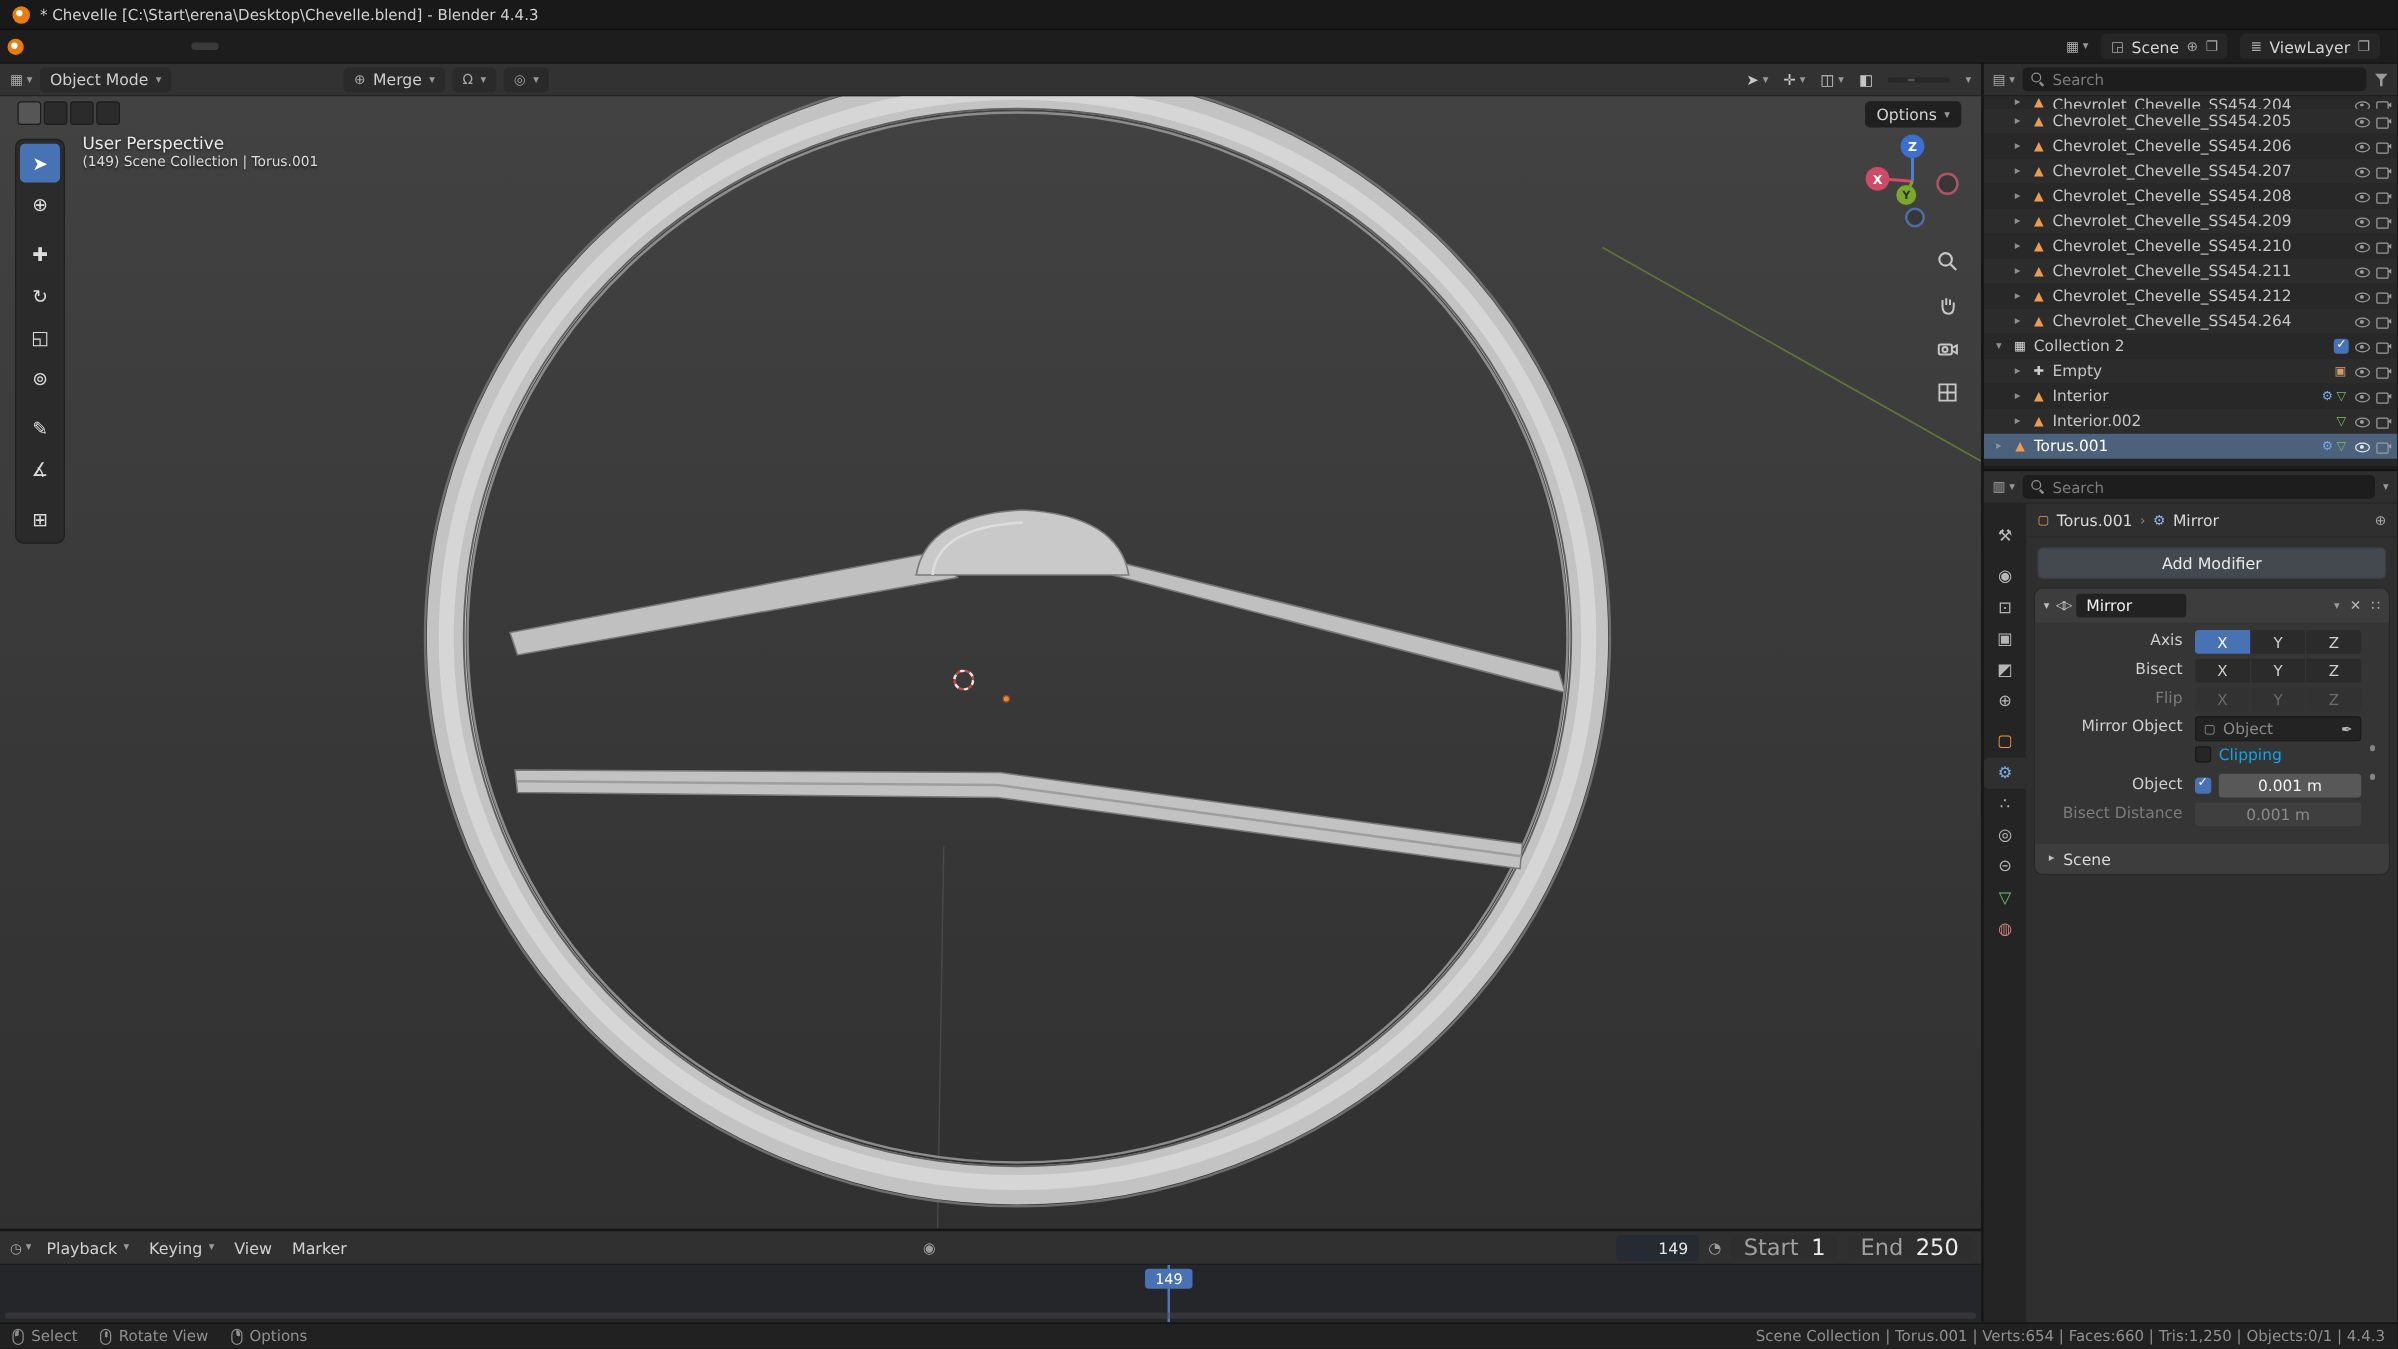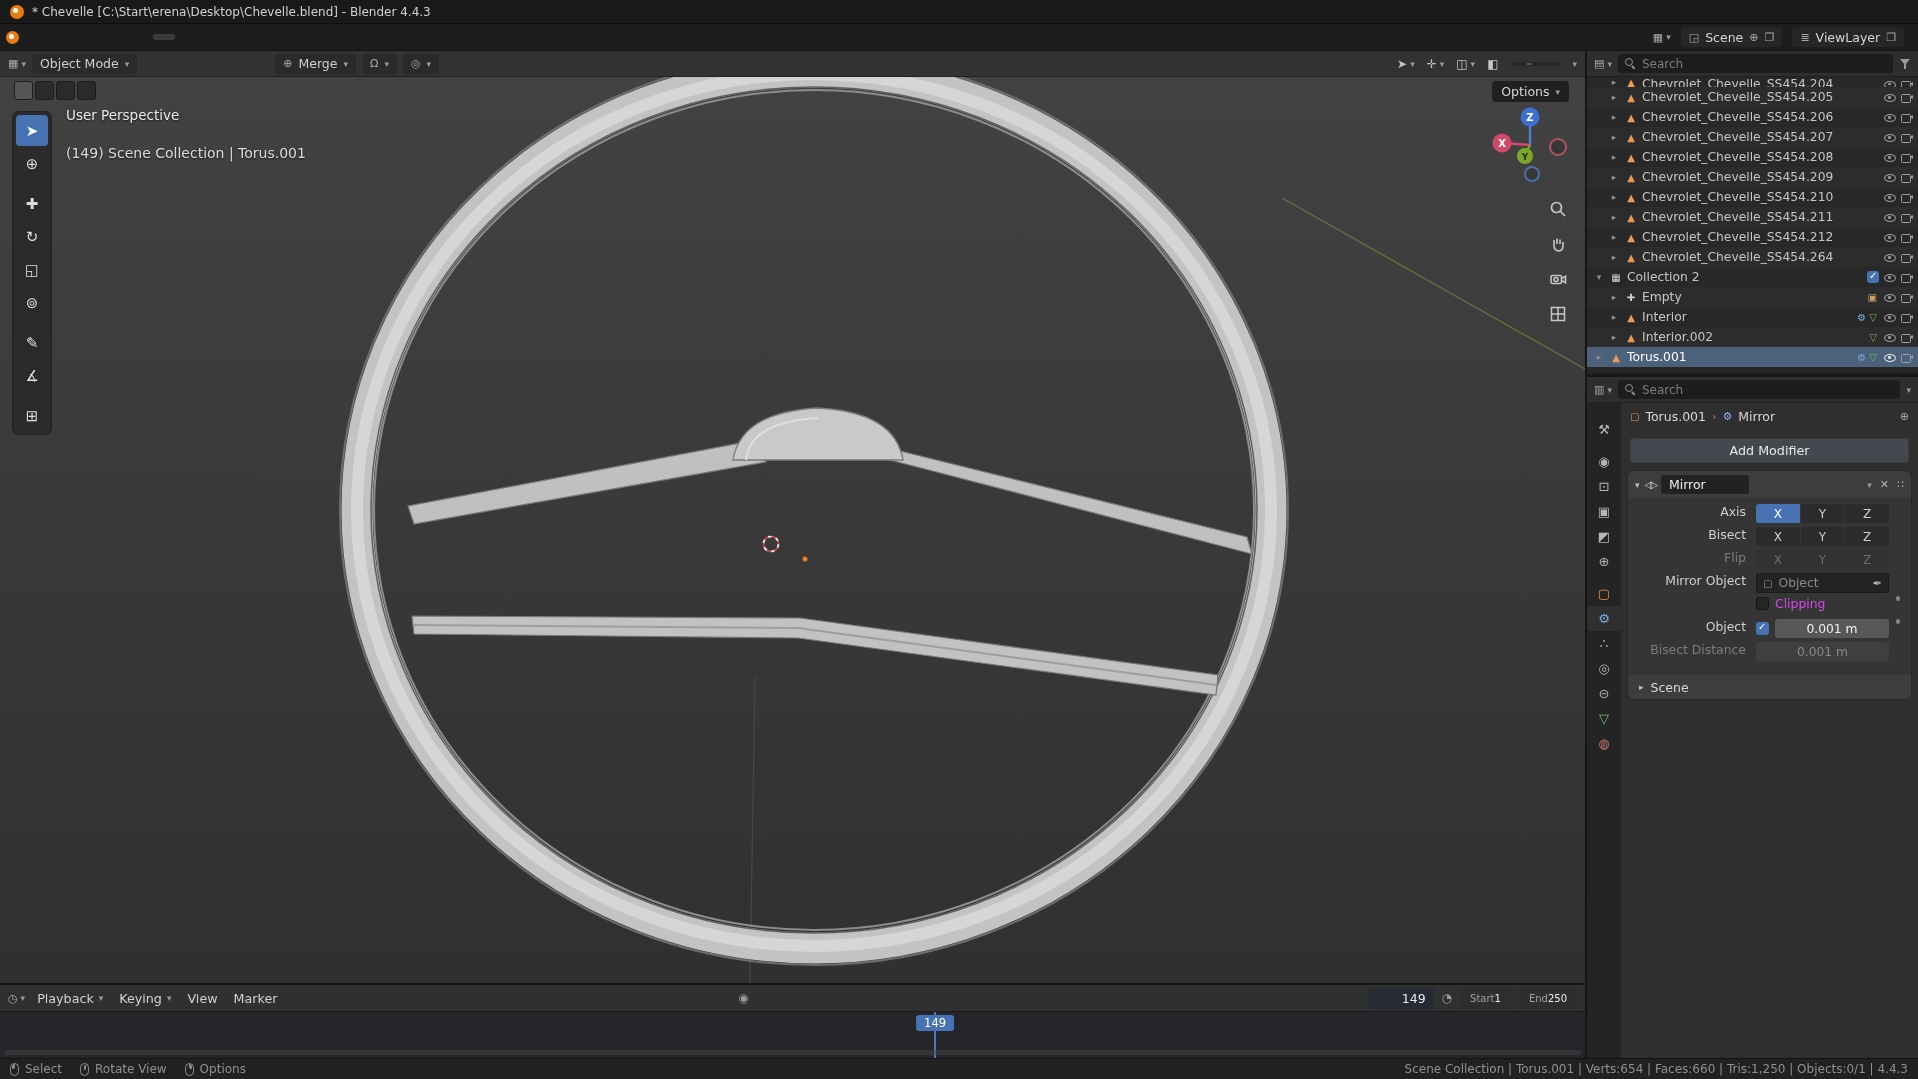--- a/index.html
+++ b/index.html
@@ -46,21 +46,21 @@
   .vmenu{padding:0 9px;line-height:25px;font-size:13px;color:#d4d4d4}
   .vh-center{margin-left:60px;display:flex;align-items:center}
   .vh-right{margin-left:auto;display:flex;align-items:center;gap:12px}
   .hicon{display:flex;align-items:center;gap:3px;color:#c6c6c6;font-size:12px}
   .shadegroup{display:flex;align-items:center;background:#272727;border-radius:10px;padding:1px 4px;gap:6px}
   .shadegroup .sball{font-size:11px;color:#b9b9b9;padding:1px 3px;border-radius:8px}
   .shadegroup .sball.active{background:#555;color:#fff}
 
   
   .vp-text1{position:absolute;left:66px;top:30px;font-size:13.5px;color:#eaeaea;text-shadow:0 1px 2px rgba(0,0,0,.6)}
-  .vp-text2{position:absolute;left:66px;top:68px;font-size:14px;color:#dcdcdc;text-shadow:0 1px 2px rgba(0,0,0,.6)}
+  .vp-text2{position:absolute;left:66px;top:46px;font-size:11px;color:#dcdcdc;text-shadow:0 1px 2px rgba(0,0,0,.6)}
   .selmodes{position:absolute;left:14px;top:4px;display:flex;gap:2px}
   .selmode{width:19px;height:19px;background:#2b2b2b;border:1px solid #1c1c1c;border-radius:3px;
            display:flex;align-items:center;justify-content:center;font-size:10px;color:#b5b5b5}
   .selmode.active{background:#565656;color:#fff}
   .optionsbtn{position:absolute;right:16px;top:4px;background:rgba(26,26,26,.85);border-radius:4px;
               padding:3px 9px;font-size:12.5px;color:#d5d5d5;display:flex;gap:6px;align-items:center}
   .toolbar{position:absolute;left:12px;top:34px;background:rgba(40,40,40,.88);border:1px solid #1f1f1f;
            border-radius:7px;padding:3px;display:flex;flex-direction:column;gap:2px}
   .tool{width:32px;height:31px;border-radius:4px;display:flex;align-items:center;justify-content:center;
         font-size:15px;color:#ddd}
@@ -141,36 +141,36 @@
   .segbtn.active{background:#4772b3;color:#fff}
   .prow.disabled .segbtn{background:#323232;color:#6c6c6c}
   .objfield{flex:1;background:#232323;border-radius:3px;height:20px;display:flex;align-items:center;gap:6px;padding:0 7px;
             box-shadow:inset 0 0 0 1px #1a1a1a}
   .objfield .ph{color:#8a8a8a;font-size:12.3px;flex:1}
   .objfield .oi{color:#9a9a9a;font-size:10px}
   .objfield .dropper{color:#b5b5b5;font-size:11px}
   .numfield{flex:1;background:#585858;border-radius:3px;height:19px;display:flex;align-items:center;justify-content:center;
             color:#f2f2f2;font-size:12.3px}
   .numfield.dim{background:#3f3f3f;color:#8b8b8b}
-  .ctrltext{font-size:12.4px;color:#d946ef}
+  .ctrltext{font-size:12.4px;color:#0ea5e9}
   .datarow{height:24px;background:#3d3d3d;border-radius:0 0 6px 6px;display:flex;align-items:center;gap:7px;
            padding:0 11px;margin-top:2px;font-size:12.5px;color:#d8d8d8}
   .datarow .caret{font-size:9px;color:#bdbdbd}
 
   
   .theader{height:27px;background:#303030;display:flex;align-items:center;padding:0 8px;position:relative;border-bottom:1px solid #1c1c1c}
   .tmenu{display:flex;align-items:center;gap:5px;padding:0 8px;font-size:12.7px;color:#d2d2d2}
   .transport{position:absolute;left:50%;transform:translateX(-53%);display:flex;align-items:center;gap:2px}
   .tbtn{padding:2px 6px;font-size:9.5px;letter-spacing:-1px;color:#c8c8c8;border-radius:3px}
   .autokey{font-size:12px;color:#9c9c9c;margin-right:8px}
   .tright{margin-left:auto;display:flex;align-items:center;gap:8px}
   .framefield{background:#262b33;border-radius:3px;height:21px;width:66px;display:flex;align-items:center;justify-content:flex-end;
               padding:0 8px;color:#e8e8e8;font-size:12.5px}
   .clockico{font-size:12px;color:#9c9c9c}
-  .tpill{background:#2e2e2e;border-radius:4px;height:21px;padding:0 10px;display:flex;align-items:center;font-size:10px}
+  .tpill{background:#2e2e2e;border-radius:4px;height:21px;padding:0 10px;display:flex;gap:10px;align-items:center;font-size:18px}
   .tpill .tl{color:#9f9f9f}.tpill .tv{color:#ececec}
   .truler{position:relative;height:46px;background:#25262a}
   .tick{position:absolute;top:5px;transform:translateX(-50%);font-size:11px;color:#8f8f8f}
   .playhead{position:absolute;top:0;bottom:0;width:2px;background:#4f77b3;transform:translateX(-1px)}
   .framebadge{position:absolute;top:3px;left:50%;transform:translateX(-50%);background:#4772b3;color:#fff;
               font-size:11.5px;padding:1px 8px;border-radius:3px;white-space:nowrap}
   .hscroll{position:absolute;left:4px;right:4px;bottom:3px;height:5px;background:#4a4a4a;border-radius:3px;opacity:.45}
 
   
   .hints{display:flex;gap:18px;align-items:center}

